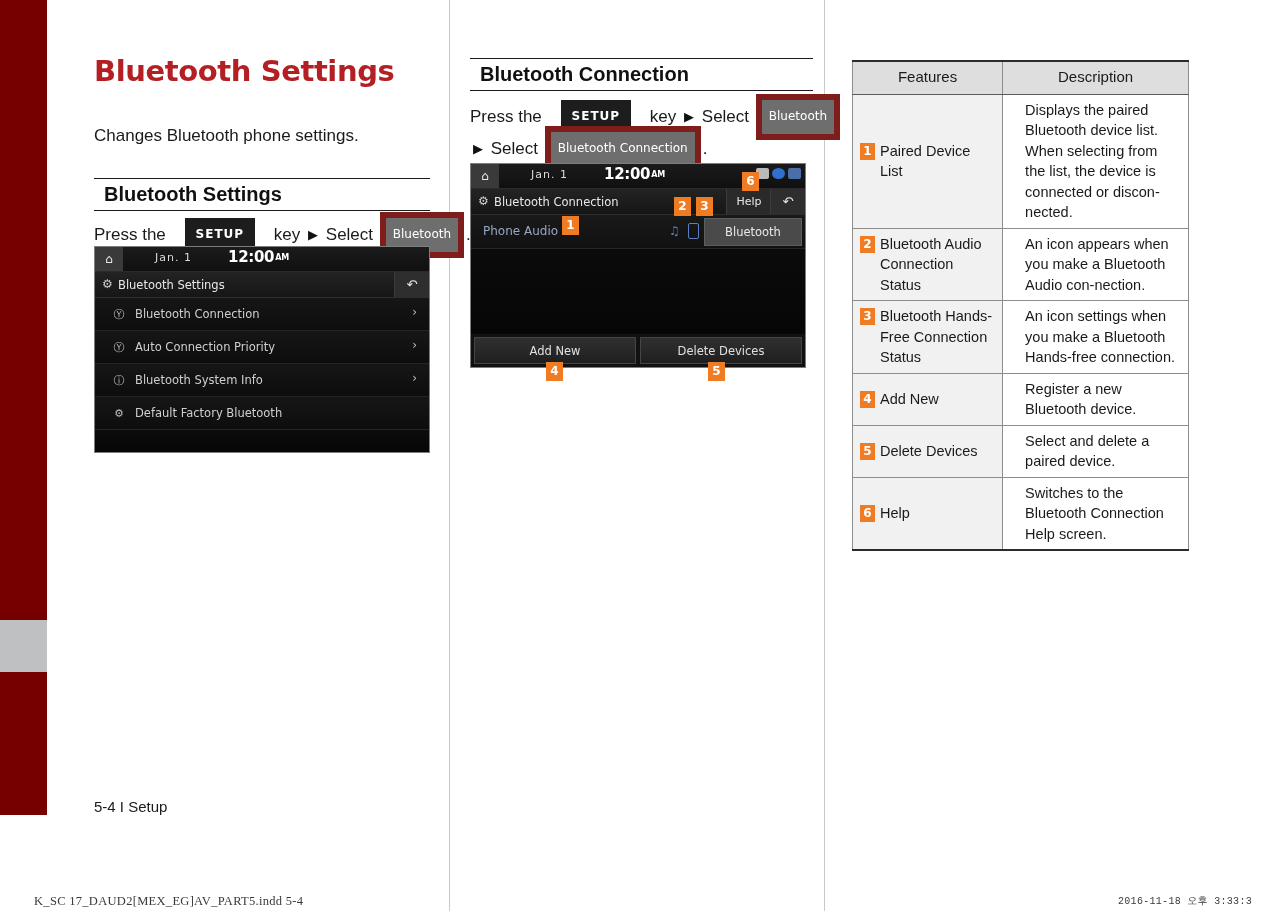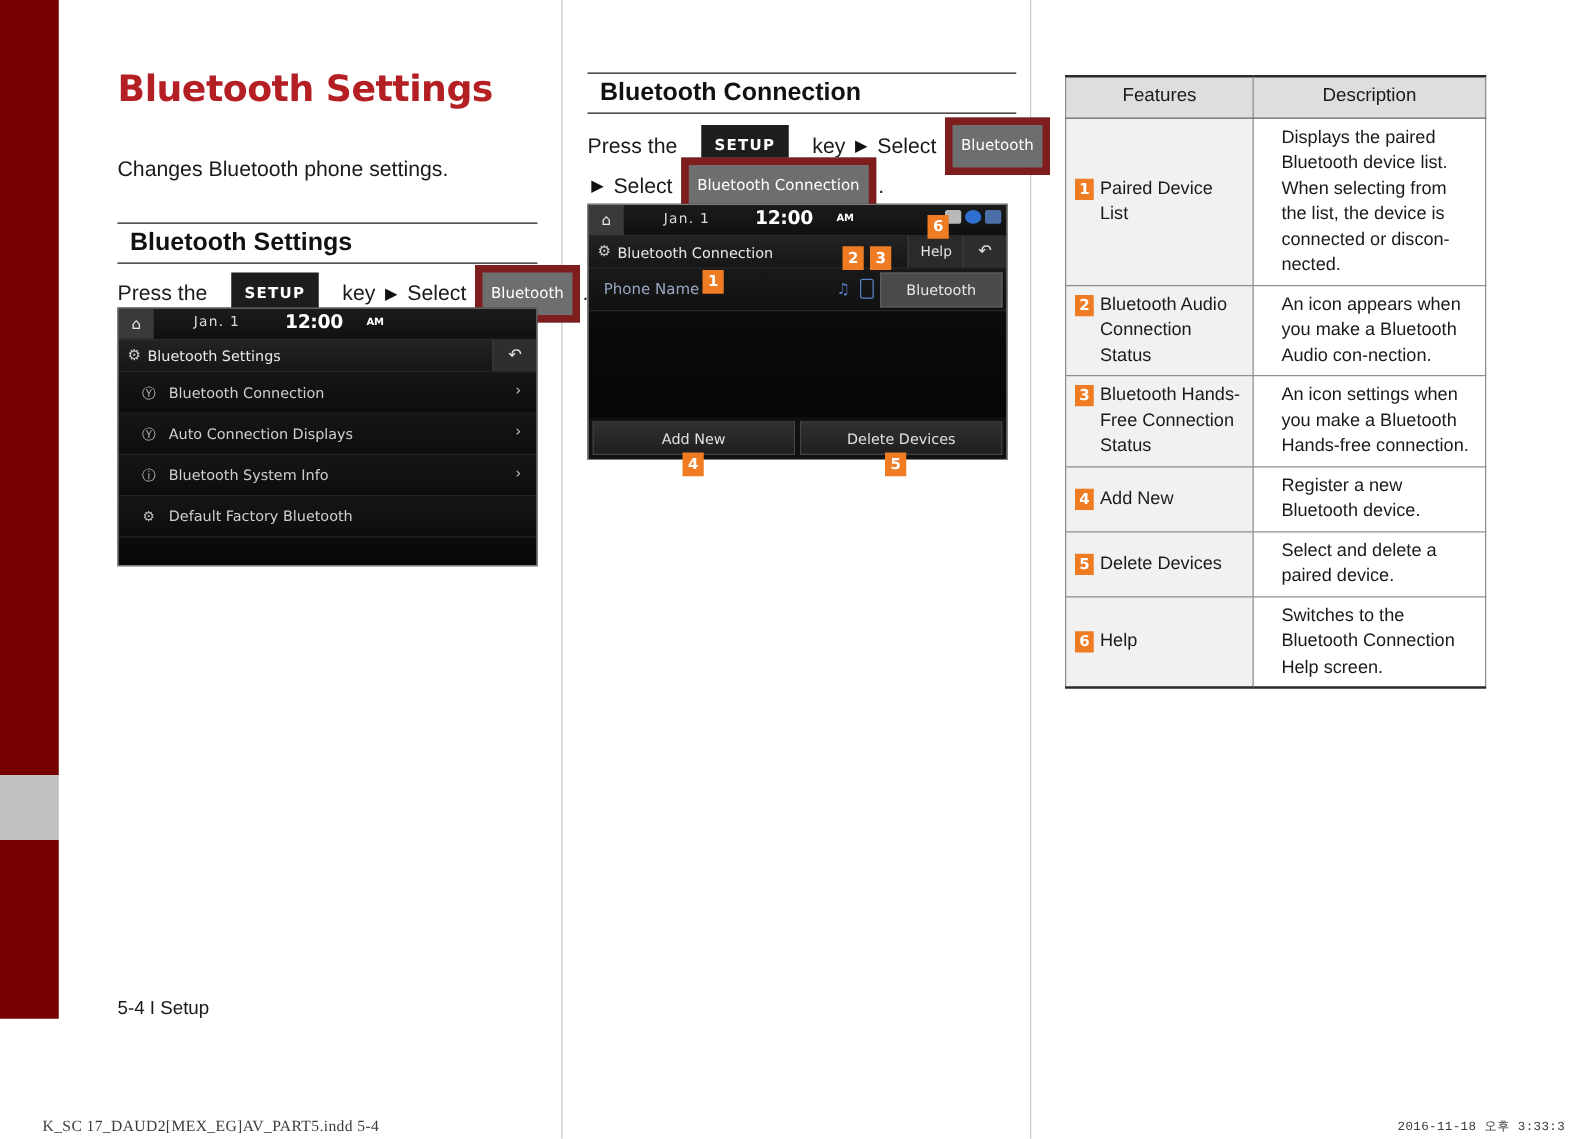--- a/index.html
+++ b/index.html
@@ -164,21 +164,21 @@
     position: absolute;
     left: 133px; top: 1px;
     font-size: 15px;
     color: #ffffff;
     font-weight: bold;
     letter-spacing: -0.3px;
   }
   .sb-ampm {
     font-size: 8px;
     vertical-align: 2px;
-    margin-left: 19px;
+    margin-left: 1px;
   }
   .sb-icons {
     position: absolute;
     right: 4px; top: 4px;
     display: flex;
     gap: 3px;
     align-items: center;
   }
   .sb-ic {
     width: 13px; height: 11px;
@@ -471,21 +471,21 @@
     <div class="tb-back">↶</div>
   </div>
   <div class="scr-list">
     <div class="scr-row">
       <div class="ic">Ⓨ</div>
       <div class="lbl">Bluetooth Connection</div>
       <div class="chev">›</div>
     </div>
     <div class="scr-row">
       <div class="ic">Ⓨ</div>
-      <div class="lbl">Auto Connection Displays</div>
+      <div class="lbl">Auto Connection Priority</div>
       <div class="chev">›</div>
     </div>
     <div class="scr-row">
       <div class="ic">ⓘ</div>
       <div class="lbl">Bluetooth System Info</div>
       <div class="chev">›</div>
     </div>
     <div class="scr-row">
       <div class="ic">⚙</div>
       <div class="lbl">Default Factory Bluetooth</div>
@@ -523,21 +523,21 @@
       <span class="sb-ic sig"></span>
     </div>
   </div>
   <div class="scr-titlebar">
     <div class="tb-gear">⚙</div>
     <div class="tb-title">Bluetooth Connection</div>
     <div class="tb-help">Help</div>
     <div class="tb-back">↶</div>
   </div>
   <div class="dev-row">
-    <div class="dev-name">Phone Name</div>
+    <div class="dev-name">Phone Audio</div>
     <div class="dev-icons">
       <span class="dev-ic">♫</span>
       <span class="dev-ic phone"></span>
     </div>
     <div class="btn-disconnect">Bluetooth</div>
   </div>
   <div class="mid-empty"></div>
   <div class="mid-footer">
     <div class="foot-btn">Add New</div>
     <div class="foot-btn">Delete Devices</div>

